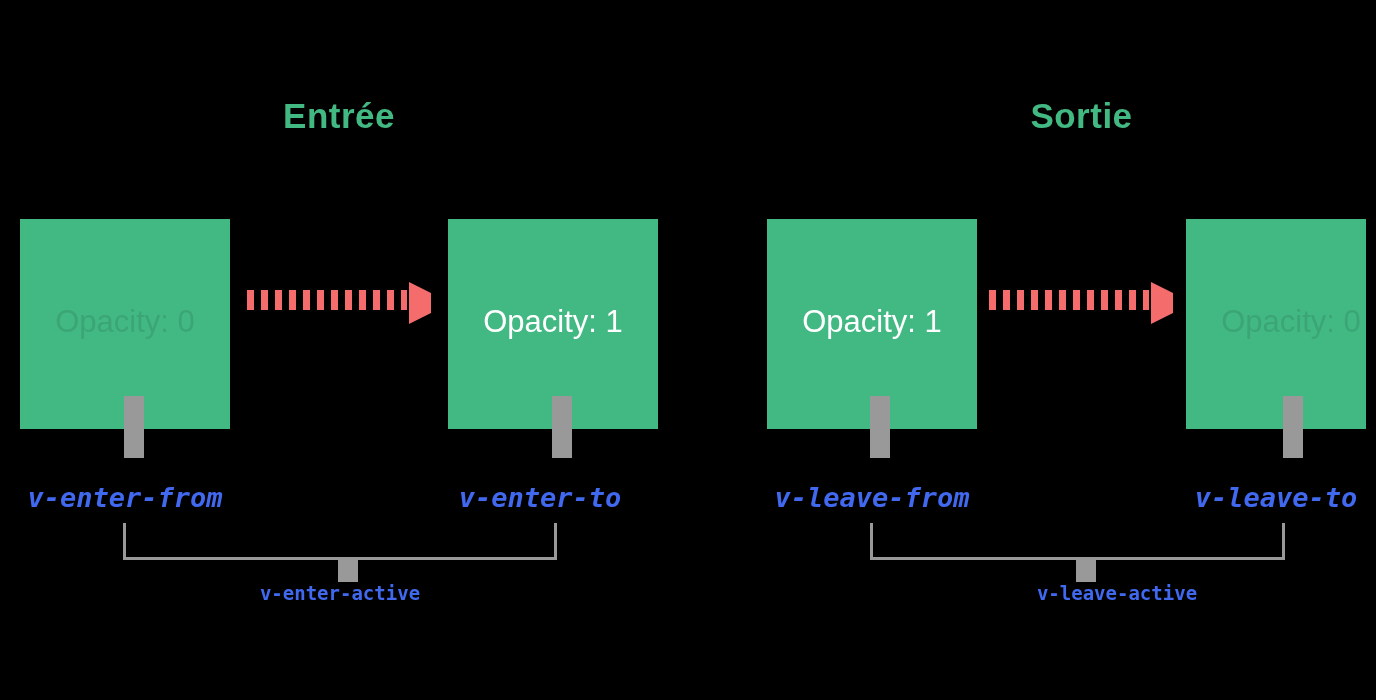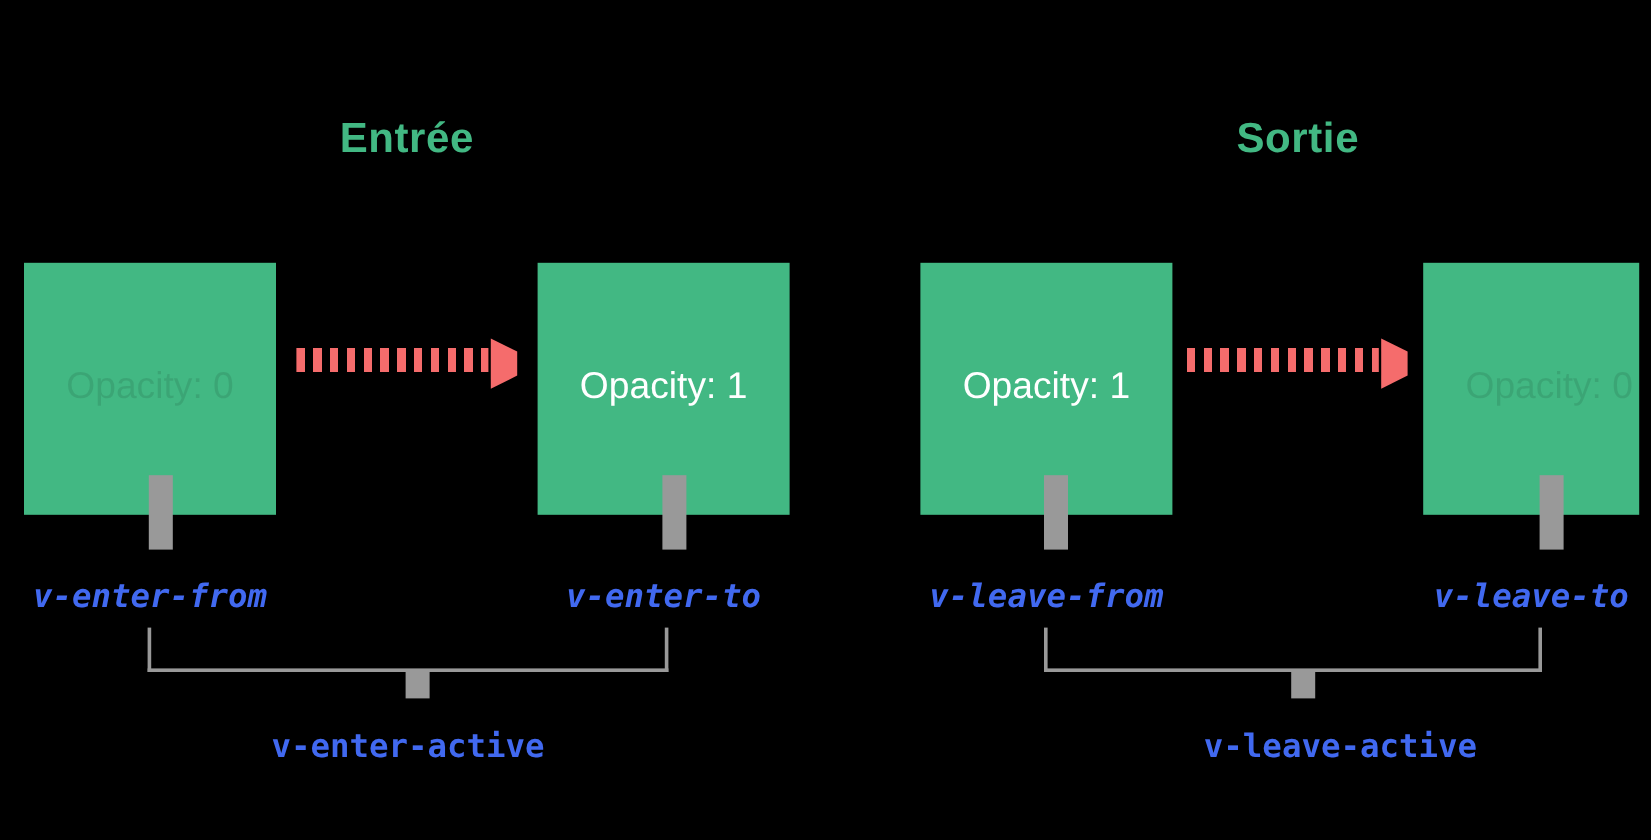--- a/index.html
+++ b/index.html
@@ -84,25 +84,25 @@
     border-bottom:3px solid var(--gray);
   }
   .bracket-stub{
     position:absolute;
     top:540px;
     width:3px;height:22px;
     background:var(--gray);
   }
   .active-label{
     position:absolute;
-    top:577px;
+    top:552px;
     transform:translateX(-50%);
     font-family:"DejaVu Sans Mono", monospace;
     font-weight:700;
-    font-size:27px;
+    font-size:19px;
     color:var(--blue);
     white-space:nowrap;
   }
 </style>
 </head>
 <body>
 
 <div class="canvas">
 
   <div class="section-title" style="left:0;width:638px;">Entrée</div>
@@ -115,21 +115,21 @@
   <div class="arrow-head" style="left:389px;"></div>
 
   <div class="box" style="left:428px;">
     <span class="box-label">Opacity: 1</span>
   </div>
 
   <div class="connector" style="left:104px;"></div>
   <div class="connector" style="left:532px;"></div>
 
   <div class="class-label" style="left:105px;">v-enter-from</div>
-  <div class="class-label" style="left:533px;">v-enter-to</div>
+  <div class="class-label" style="left:520px;">v-enter-to</div>
 
   <div class="bracket" style="left:103px;width:434px;"></div>
   <div class="bracket-stub" style="left:318px;"></div>
   <div class="active-label" style="left:320px;">v-enter-active</div>
 
   <div class="section-title" style="left:747px;width:629px;text-align:center;">Sortie</div>
 
   <div class="box" style="left:747px;">
     <span class="box-label">Opacity: 1</span>
   </div>

